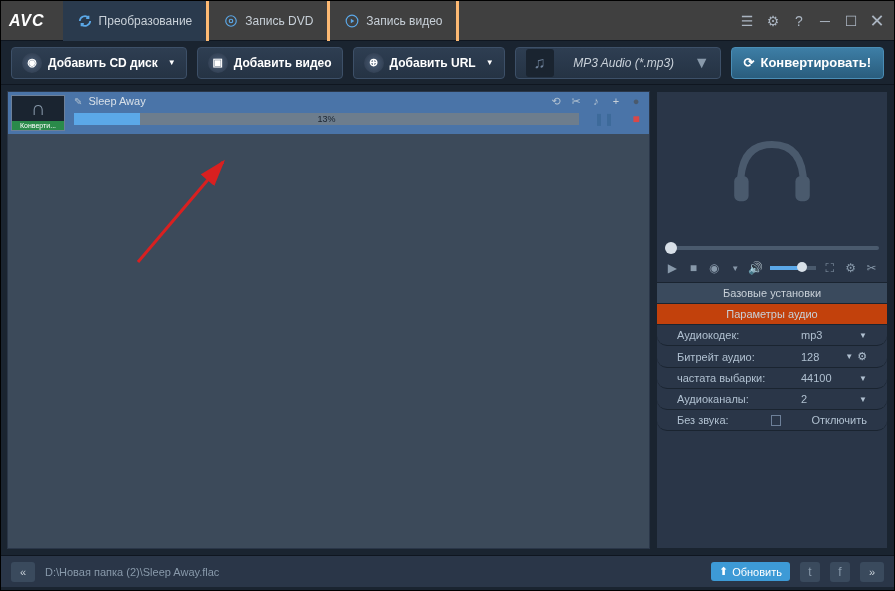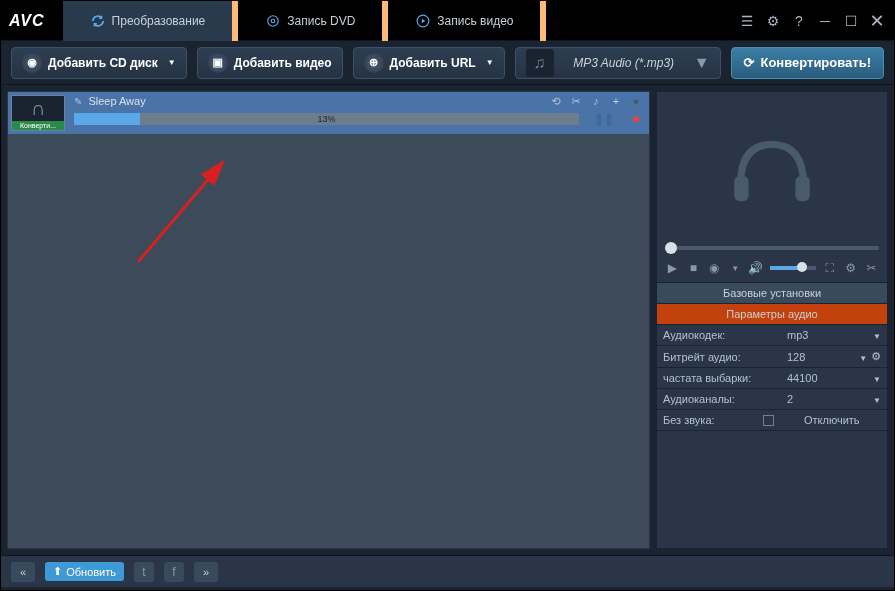--- a/index.html
+++ b/index.html
@@ -1,19 +1,19 @@
 <!DOCTYPE html>
 <html><head>
 <meta charset="utf-8">
 <style>
 * { margin:0; padding:0; box-sizing:border-box; font-family:Arial,sans-serif; }
 body { background:#1a2430; width:895px; height:591px; overflow:hidden; position:relative; border:1px solid #000; }
-.titlebar { height:40px; background:#000000; display:flex; align-items:center; padding:0 8px; border-bottom:1px solid #0f1620; }
+.titlebar { height:40px; background:#404040; display:flex; align-items:center; padding:0 8px; border-bottom:1px solid #0f1620; }
 .logo { color:#fff; font-weight:bold; font-style:italic; font-size:16px; margin-right:18px; letter-spacing:1px; }
-.tab { display:flex; align-items:center; gap:6px; color:#c8d0d8; font-size:12px; padding:0 27px; height:40px; cursor:pointer; border-right:6px solid #fdba74; }
+.tab { display:flex; align-items:center; gap:6px; color:#c8d0d8; font-size:12px; padding:0 14px; height:40px; cursor:pointer; border-right:3px solid #fdba74; }
 .tab.active { background:#2a3a4d; }
 .tab .ic { width:16px; height:16px; display:flex; align-items:center; justify-content:center; }
 .titlecontrols { margin-left:auto; display:flex; gap:8px; align-items:center; }
 .tc { width:18px; height:18px; color:#aab4c0; cursor:pointer; display:flex; align-items:center; justify-content:center; font-size:14px; }
 .toolbar { height:44px; background:#1a2430; display:flex; align-items:center; padding:6px 10px; gap:10px; border-bottom:1px solid #0f1620; }
 .tbtn { display:flex; align-items:center; gap:6px; background:linear-gradient(#2e3e52,#253344); color:#fff; font-size:12px; font-weight:bold; padding:0 10px; height:32px; border-radius:4px; border:1px solid #3d5068; cursor:pointer; }
 .tbtn .cir { width:20px; height:20px; border-radius:50%; background:radial-gradient(#4a5d75,#2a3648); display:flex; align-items:center; justify-content:center; font-size:11px; }
 .tbtn .dd { font-size:8px; margin-left:4px; }
 .format { flex:1; display:flex; align-items:center; background:linear-gradient(#2e3e52,#253344); height:32px; border-radius:4px; border:1px solid #3d5068; padding:0 10px; gap:10px; cursor:pointer; }
 .format .mic { width:28px; height:28px; background:#1a2430; border-radius:3px; display:flex; align-items:center; justify-content:center; color:#6d8099; font-size:16px; }
@@ -40,21 +40,21 @@
 .hp { width:90px; height:80px; }
 .seekrow { padding:4px 8px; }
 .seek { height:4px; background:#4a5a6d; border-radius:2px; position:relative; }
 .seek .knob { position:absolute; left:0; top:-4px; width:12px; height:12px; border-radius:50%; background:#d8e0e8; }
 .playrow { display:flex; align-items:center; gap:6px; padding:6px 8px; border-bottom:1px solid #1a2430; }
 .pc { width:16px; height:16px; color:#8899aa; cursor:pointer; display:flex; align-items:center; justify-content:center; font-size:12px; }
 .vol { width:50px; height:4px; background:#4a5a6d; position:relative; }
 .vol .fill { height:100%; background:#5ba8e8; width:70%; }
 .vol .kn { position:absolute; left:70%; top:-4px; width:10px; height:10px; border-radius:50%; background:#d8e0e8; transform:translateX(-50%); }
 .shdr { background:#3a4a5d; color:#c8d0d8; font-size:11px; text-align:center; padding:4px 16px; border-bottom:1px solid #1a2430; }
-.srow { display:flex; align-items:flex-end; padding:4px 6px; font-size:11px; color:#b0c0d0; border-bottom:1px solid #1a2430; }
+.srow { display:flex; align-items:center; padding:4px 20px; font-size:11px; color:#b0c0d0; border-bottom:1px solid #1a2430;border-radius:10px; }
 .srow .k { width:100px; }
 .srow .v { flex:1;margin-left:24px; }
 .srow .dd { font-size:8px; cursor:pointer; }
 .srow .gear { font-size:11px; margin-left:4px; cursor:pointer; }
 .chk { width:11px; height:11px; border:1px solid #6d8099; margin-right:6px; }
 .statusbar { height:32px; background:#2a3648; display:flex; align-items:center; padding:0 10px; gap:10px; border-top:1px solid #0f1620; }
 .sbtn { width:24px; height:20px; background:#3a4a5d; border-radius:3px; color:#c8d0d8; display:flex; align-items:center; justify-content:center; font-size:11px; cursor:pointer; }
 .spath { color:#8899aa; font-size:11px; flex:1; }
 .update { background:#3d9ad6; color:#fff; font-size:11px; padding:3px 8px; border-radius:3px; display:flex; align-items:center; gap:4px; cursor:pointer; }
 .soc { width:20px; height:20px; background:#3a4a5d; border-radius:3px; color:#8899aa; display:flex; align-items:center; justify-content:center; font-size:12px; cursor:pointer; }
@@ -217,20 +217,21 @@
     <div class="srow">
       <span class="k">Без звука:</span>
         <span class="chk"></span>
         <span class="v">Отключить</span>
     </div>
   </div>
 </div>
 
 <div class="statusbar">
   <div class="sbtn">«</div>
+  <div class="spath">D:\Новая папка (2)\Sleep Away.flac</div>
   <div class="update">
     <span>⬆</span>
     <span>Обновить</span>
   </div>
   <div class="soc">t</div>
   <div class="soc">f</div>
   <div class="sbtn">»</div>
 </div>
 
 </body></html>

